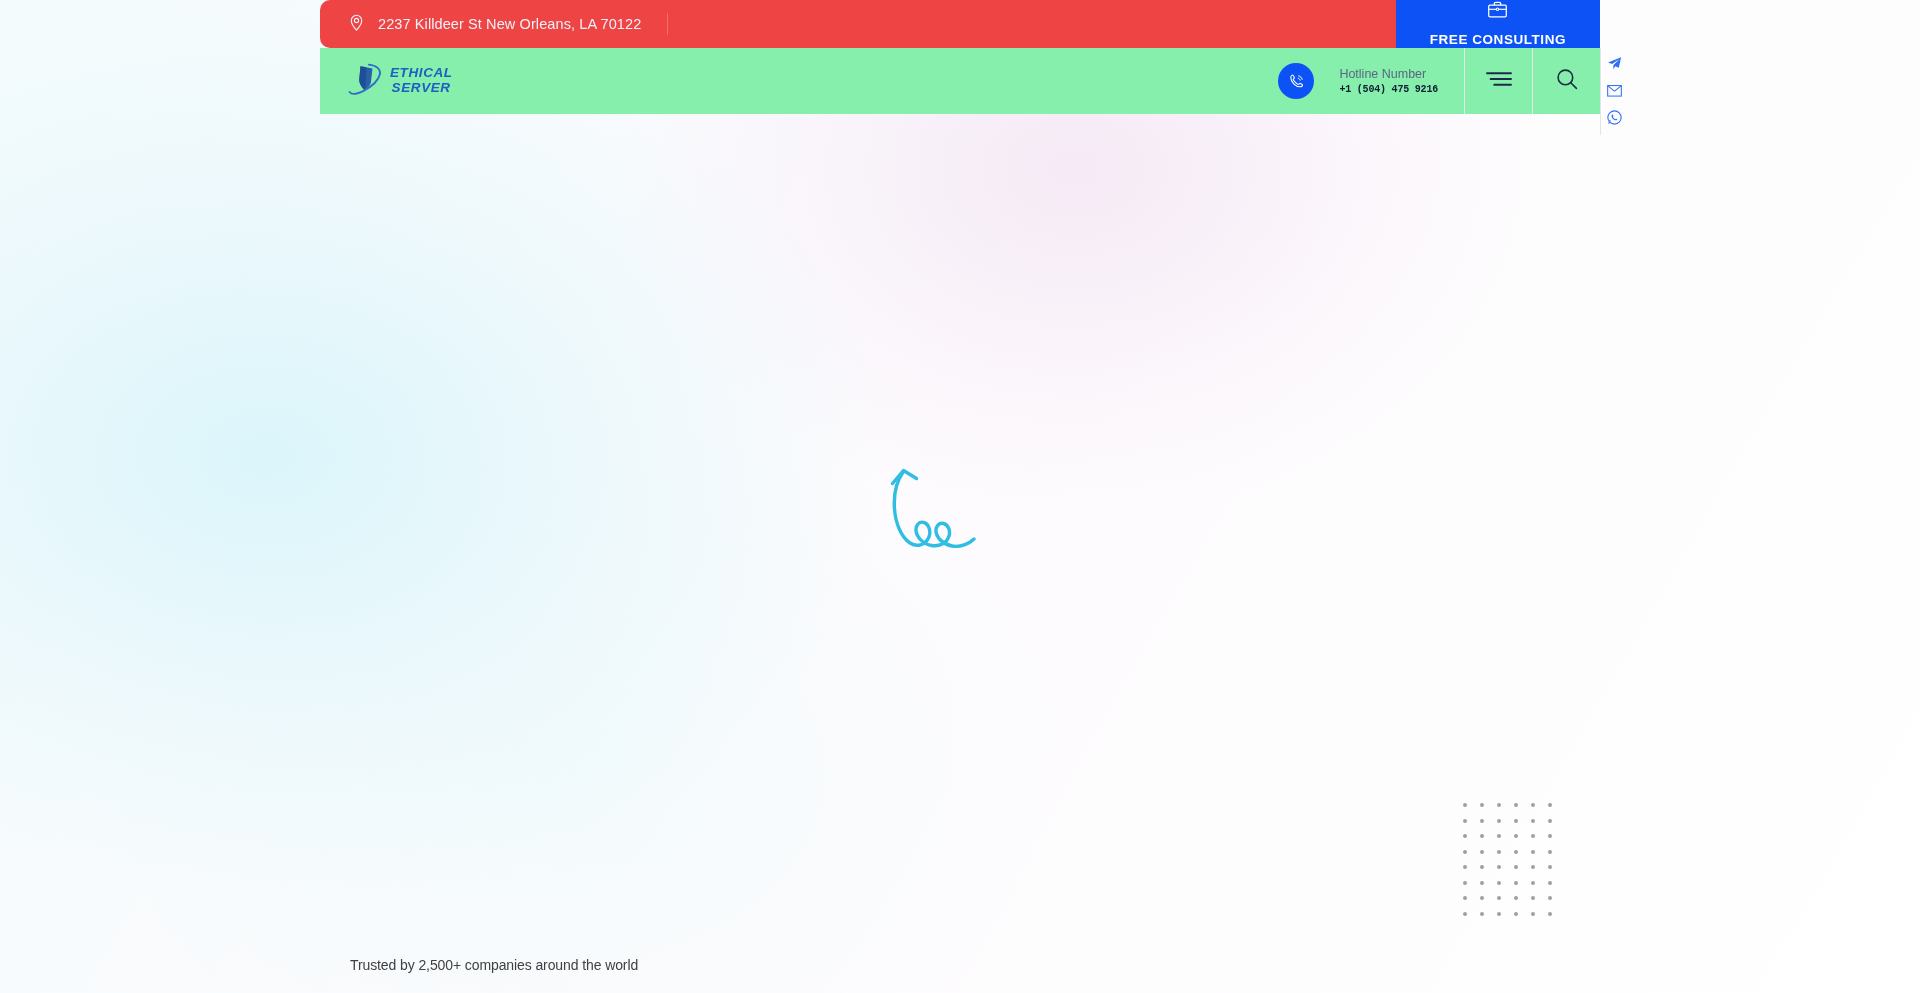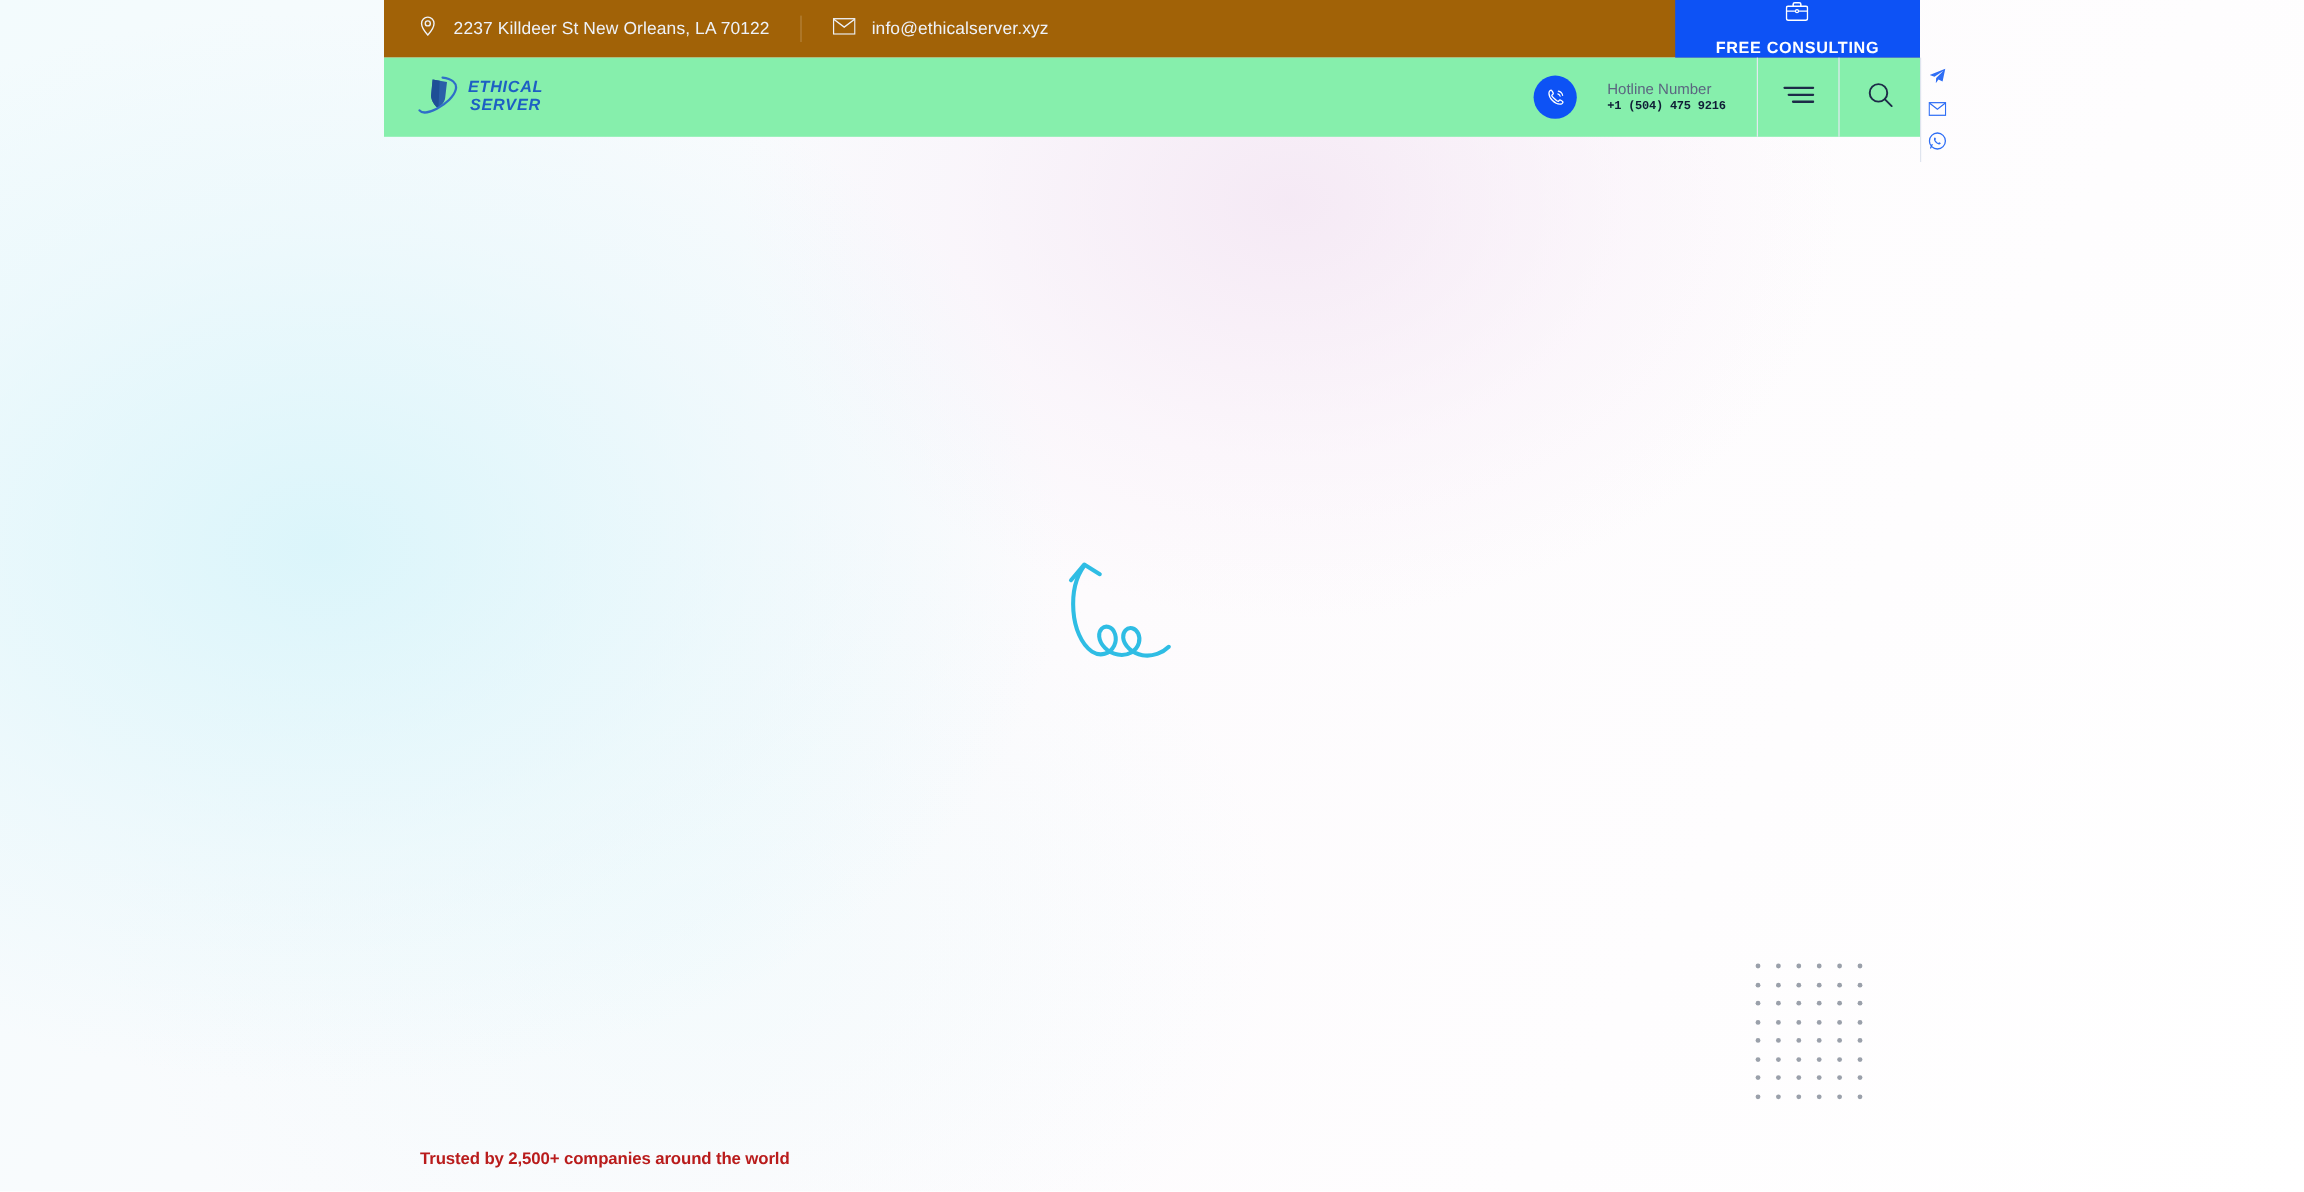--- a/index.html
+++ b/index.html
@@ -24,23 +24,24 @@
 
   
   #header {
     position:absolute; left:320px; top:0; width:1280px;
     z-index:5;
   }
 
   
   #topbar {
     height:48px;
-    background:#a16207;
+    background:#ef4444;
     display:flex; align-items:stretch;
     color:#ffffff;
+    border-radius:10px;
   }
   .tb-item {
     display:flex; align-items:center; gap:13px;
     padding:0 26px 0 26px;
     font-size:14.5px; letter-spacing:.1px; color:#eef2f9;
     white-space:nowrap;
   }
   .tb-item:first-child { padding-left:28px; }
   .tb-div { width:1px; background:rgba(255,255,255,0.22); margin:13px 0; }
   .tb-spacer { flex:1; }
@@ -118,21 +119,21 @@
   #curly-arrow { position:absolute; left:890px; top:465px; z-index:2; }
   #dot-grid {
     position:absolute; left:1463px; top:803px;
     display:grid; grid-template-columns:repeat(6, 17px); grid-auto-rows:15.5px;
     z-index:2;
   }
   .dot { width:4px; height:4px; border-radius:50%; background:#9aa0aa; }
 
   #trusted {
     position:absolute; left:350px; top:957px;
-    font-size:14px; font-weight:700; color:#b91c1c; letter-spacing:-.1px;
+    font-size:14px; font-weight:400; color:#404040; letter-spacing:-.1px;
     z-index:3;
     text-align:right;
   }
 </style>
 </head>
 <body>
 
 <div id="page-bg"></div>
 
 <div id="header">
@@ -144,29 +145,20 @@
         <svg width="17" height="18" viewBox="0 0 17 18" fill="none">
           <path d="M8.5 1.3c-2.9 0-5.2 2.3-5.2 5.2 0 3.9 5.2 9.6 5.2 9.6s5.2-5.7 5.2-9.6c0-2.9-2.3-5.2-5.2-5.2z" stroke="#eef2f9" stroke-width="1.15" fill="none"></path>
           <circle cx="8.5" cy="6.5" r="2.1" stroke="#eef2f9" stroke-width="1.15" fill="none"></circle>
         </svg>
       </span>
       <span>2237 Killdeer St New Orleans, LA 70122</span>
     </div>
 
     <div class="tb-div"></div>
 
-    <div class="tb-item">
-      <span>
-        <svg width="19" height="14" viewBox="0 0 19 14" fill="none">
-          <rect x="0.6" y="0.6" width="17.8" height="12.8" stroke="#eef2f9" stroke-width="1.1" fill="none"></rect>
-          <path d="M0.8 1L9.5 7.6L18.2 1" stroke="#eef2f9" stroke-width="1.1" fill="none"></path>
-        </svg>
-      </span>
-      <span>info@ethicalserver.xyz</span>
-    </div>
 
     <div class="tb-spacer"></div>
 
     <div id="free-consult">
       <span>
         <svg width="19" height="17" viewBox="0 0 19 17" fill="none">
           <rect x="0.7" y="4.2" width="17.6" height="11.6" rx="1.3" stroke="#fff" stroke-width="1.25" fill="none"></rect>
           <path d="M6.3 4.2V2.6c0-.7.6-1.3 1.3-1.3h3.8c.7 0 1.3.6 1.3 1.3v1.6" stroke="#fff" stroke-width="1.25" fill="none"></path>
           <path d="M0.9 8.3h17.2" stroke="#fff" stroke-width="1.15"></path>
           <circle cx="9.5" cy="8.3" r="1.25" fill="#0d52f5" stroke="#fff" stroke-width="1.1"></circle>

